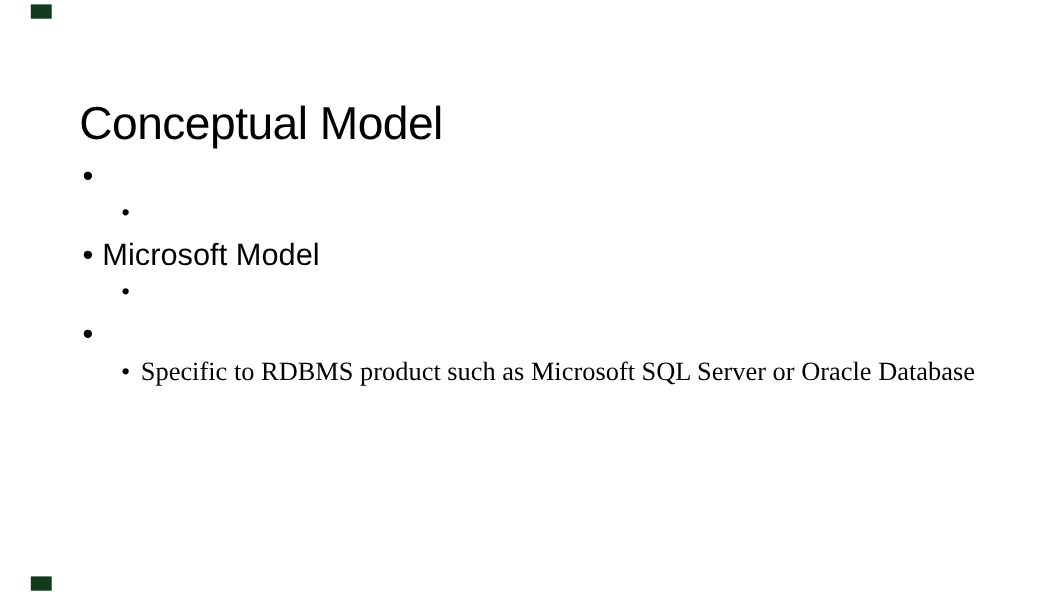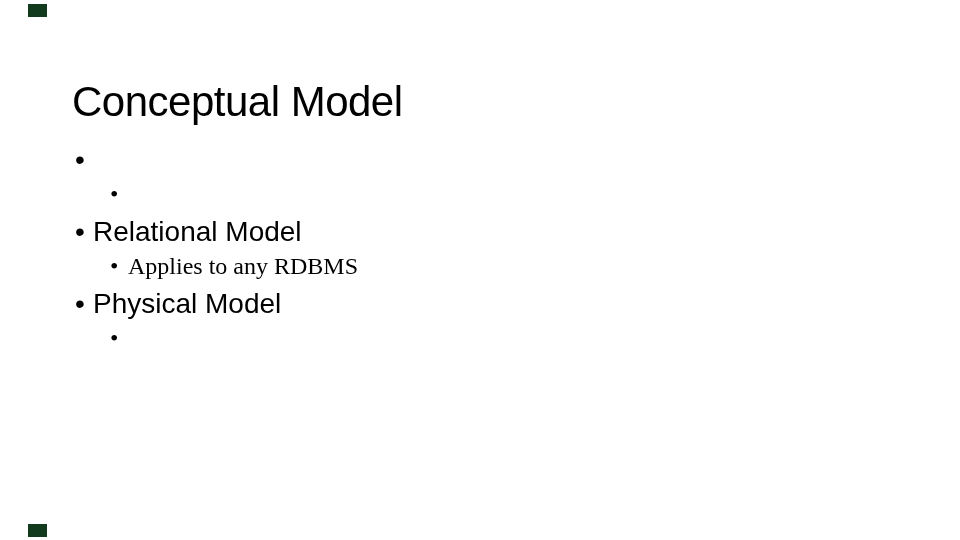--- a/index.html
+++ b/index.html
@@ -22,21 +22,21 @@
     width: 19px;
     height: 13px;
     background: #123a1d;
   }
   .corner-mark.top    { top: 4px; }
   .corner-mark.bottom { top: 524px; }
 
   .slide-title {
     position: absolute;
     left: 72px;
-    top: 48px;
+    top: 58px;
     font-size: 42px;
     line-height: 1.25;
     letter-spacing: -0.5px;
     font-weight: 400;
     color: #000000;
     white-space: nowrap;
   }
 
   .content {
     position: absolute;
@@ -81,34 +81,33 @@
     <div class="row l1">
       <span class="marker">•</span>
     </div>
 
     <div class="row l2">
       <span class="marker">•</span>
     </div>
 
     <div class="row l1">
       <span class="marker">•</span>
-      <span>Relational Model</span>
+      <span>Microsoft Model</span>
     </div>
 
     <div class="row l2">
       <span class="marker">•</span>
-      <span>Applies to any RDBMS</span>
     </div>
 
     <div class="row l1">
       <span class="marker">•</span>
-      <span>Physical Model</span>
     </div>
 
     <div class="row l2">
       <span class="marker">•</span>
+      <span>Specific to RDBMS product such as Microsoft SQL Server or Oracle Database</span>
     </div>
 
   </div>
 
   <div class="corner-mark bottom" style="background:#123a1d"></div>
 
 </div>
 
 </body></html>

